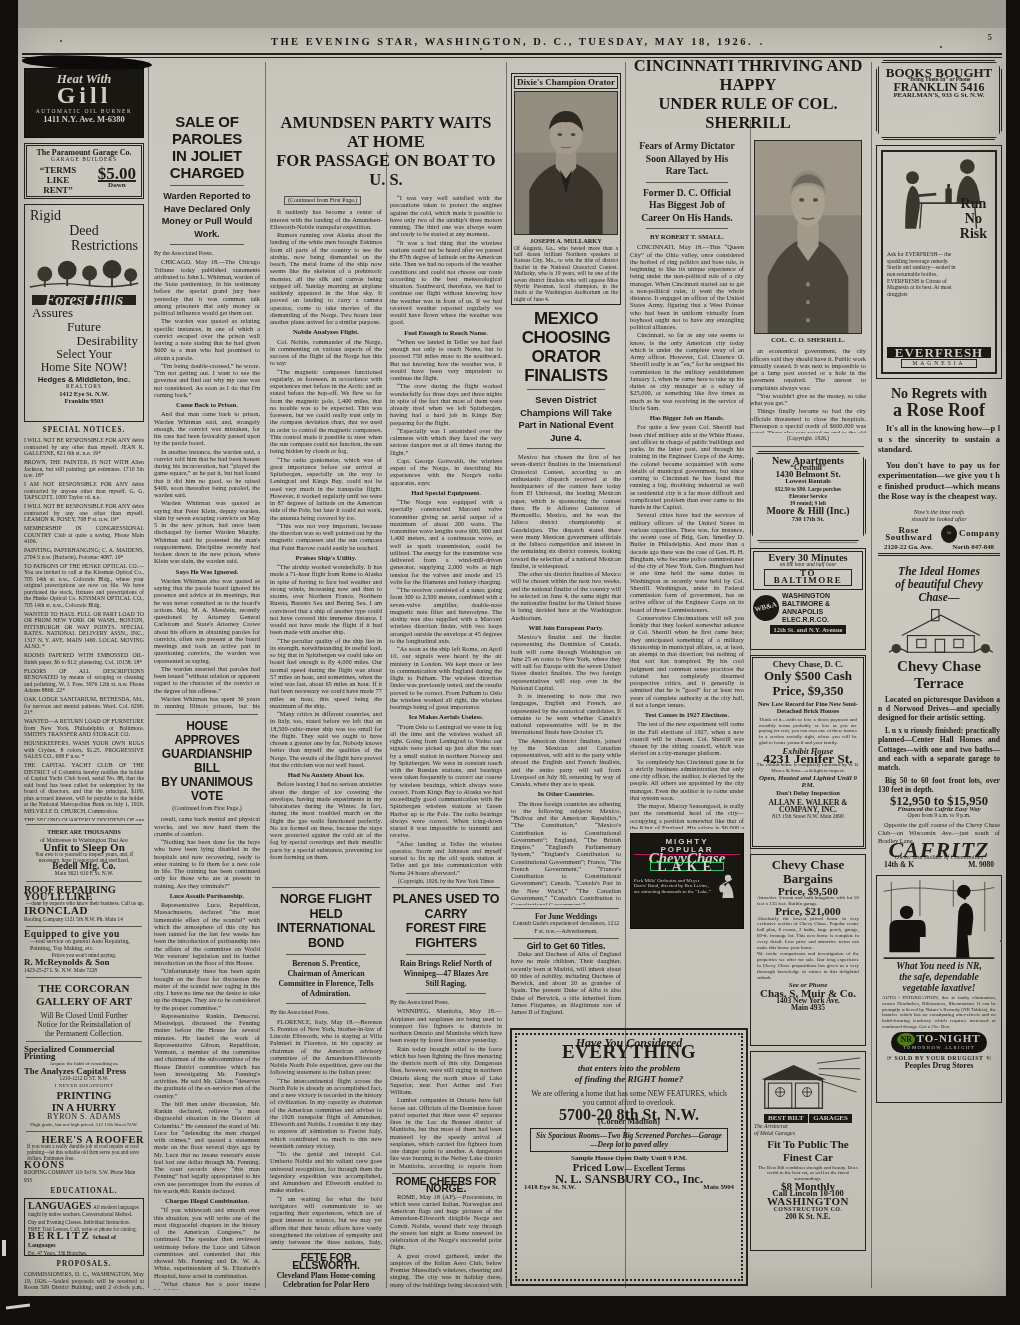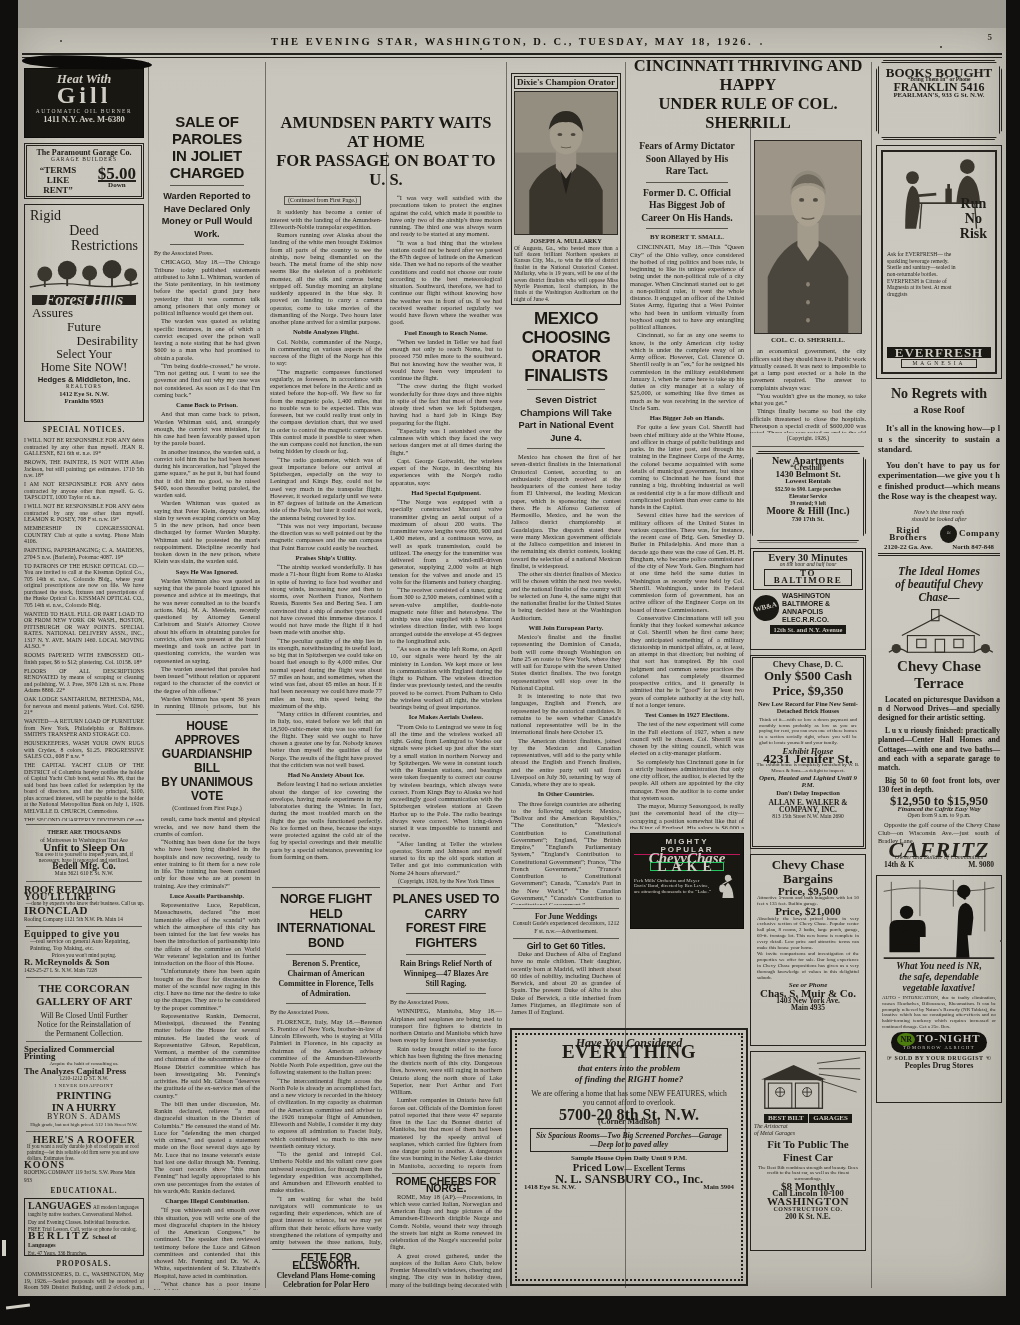--- a/index.html
+++ b/index.html
@@ -176,21 +176,21 @@
     </div>
     <div style="text-align:center;">
       <div style="font-size:5px;letter-spacing:.5px;">I NEVER DISAPPOINT</div>
       <div class="b" style="font-size:11px;line-height:12px;">PRINTING</div>
       <div class="b" style="font-size:11px;line-height:12px;">IN A HURRY</div>
       <div style="font-size:8px;letter-spacing:.5px;">BYRON S. ADAMS</div>
       <div style="font-size:5px;">High grade, but not high priced.  512 11th Street N.W.</div>
     </div>
     <div class="cutf"></div>
     <div style="text-align:left;">
-      <div class="b" style="font-size:10.5px;text-align:center;letter-spacing:.5px;">HERE'S A ROOFER</div>
+      <div class="b" style="font-size:10.5px;text-align:right;letter-spacing:.5px;">HERE'S A ROOFER</div>
       <div style="font-size:5.2px;line-height:6px;padding:0 3px;">If you want a really durable job of roof repairs or roof painting—let this reliable old firm serve you and save dollars. Estimates free.</div>
       <div><span class="b" style="font-size:10px;letter-spacing:1px;">KOONS</span></div>
       <div style="font-size:5.2px;">ROOFING COMPANY   119 3rd St. S.W.  Phone Main 933</div>
     </div>
     <div class="secthead">EDUCATIONAL.</div>
     <div class="ad" style="height:58px;text-align:left;">
       <span class="b" style="font-size:10px;">LANGUAGES</span>
       <span style="font-size:5.2px;line-height:6px;">All modern languages taught by native teachers. Conversational Method. Day and Evening Classes. Individual Instruction. FREE Trial Lesson. Call, write or phone for catalog.</span>
       <div><span class="b" style="font-size:11px;letter-spacing:2px;">BERLITZ</span>
       <span class="b" style="font-size:6px;">School of Languages</span></div>
@@ -564,27 +564,27 @@
         </div>
         <div style="font-size:5.6px;line-height:6.6px;text-align:left;padding:2px 4px;width:62%;">Ask for EVERFRESH— the sparkling beverage remedy. Sterile and sanitary—sealed in non-returnable bottles. EVERFRESH is Citrate of Magnesia at its best. At most druggists</div>
         <div style="position:absolute;bottom:4px;left:4px;right:4px;">
           <div class="chip" style="display:block;font-size:13px;letter-spacing:1px;padding:2px 0;">EVERFRESH</div>
           <div style="font-size:5.5px;letter-spacing:3px;border:1px solid #26231e;margin:1px 14px 0;">MAGNESIA</div>
         </div>
       </div>
     </div>
     <div style="text-align:center;padding:2px;margin-bottom:5px;">
       <div class="b" style="font-size:14px;line-height:16px;">No Regrets with</div>
-      <div class="b" style="font-size:10px;line-height:16px;">a Rose Roof</div>
+      <div class="b" style="font-size:18px;line-height:16px;">a Rose Roof</div>
       <div class="b" style="font-size:8.4px;line-height:10.5px;text-align:justify;margin-top:6px;text-indent:8px;">It's all in the knowing how—p l u s  the sincerity to sustain a standard.</div>
       <div class="b" style="font-size:8.4px;line-height:10.5px;text-align:justify;margin-top:5px;text-indent:8px;">You don't have to pay us for experimentation—we give you t h e  finished product—which means the Rose way is the cheapest way.</div>
       <div class="it" style="font-size:6.2px;margin-top:5px;">Now's the time roofs</div>
       <div class="it" style="font-size:6.2px;">should be looked after</div>
       <div style="display:flex;align-items:center;justify-content:center;gap:2px;margin-top:3px;">
-        <span class="b" style="font-size:9px;letter-spacing:.5px;">Rigid Brothers</span>
+        <span class="b" style="font-size:9px;letter-spacing:.5px;">Rose Southward</span>
         <span style="width:18px;height:18px;border-radius:50%;background:#1b1914;color:#cdcac1;font-size:7px;display:inline-flex;align-items:center;justify-content:center;">≈</span>
         <span class="b" style="font-size:9px;letter-spacing:.5px;">Company</span>
       </div>
       <div style="display:flex;justify-content:space-between;font-size:6.8px;font-weight:bold;padding:0 6px;">
         <span>2120-22 Ga. Ave.</span>
         <span>North 847-848</span>
       </div>
       <div style="border-top:3px double #26231e;margin-top:3px;"></div>
     </div>
     <div style="text-align:center;padding:2px;margin-bottom:5px;">

